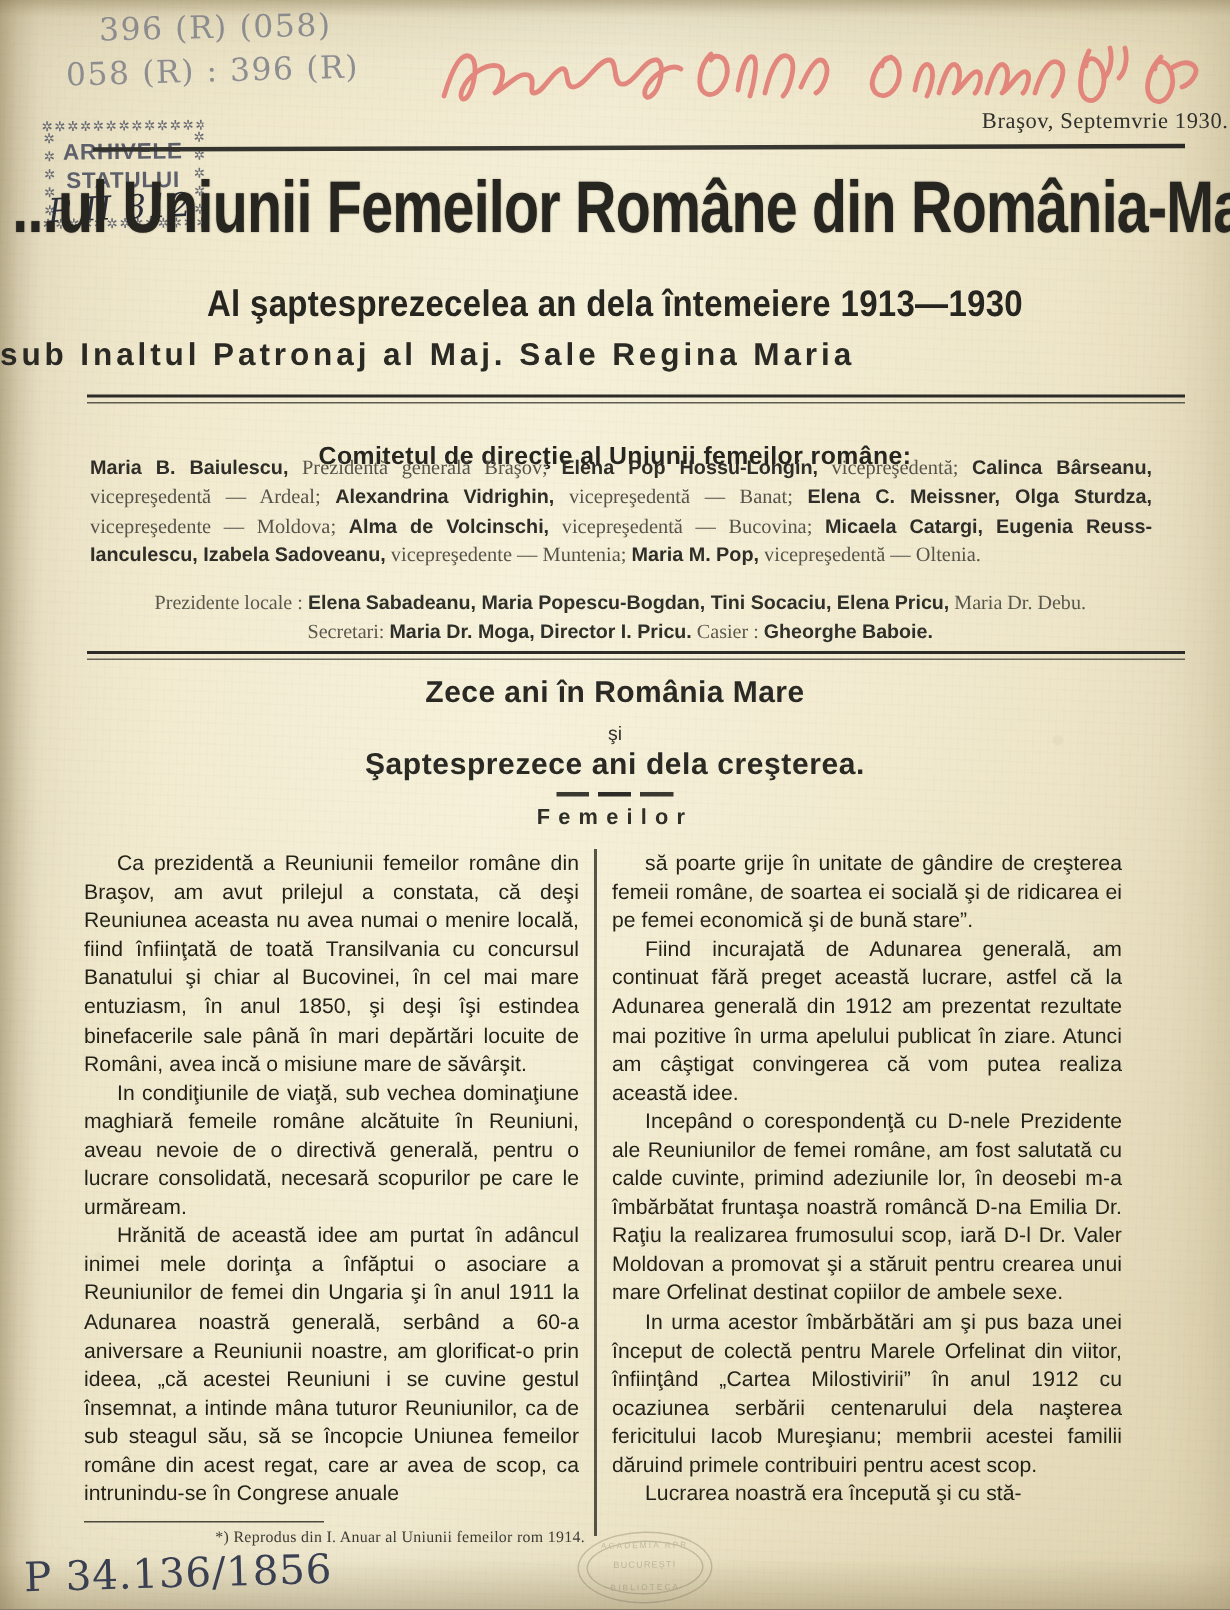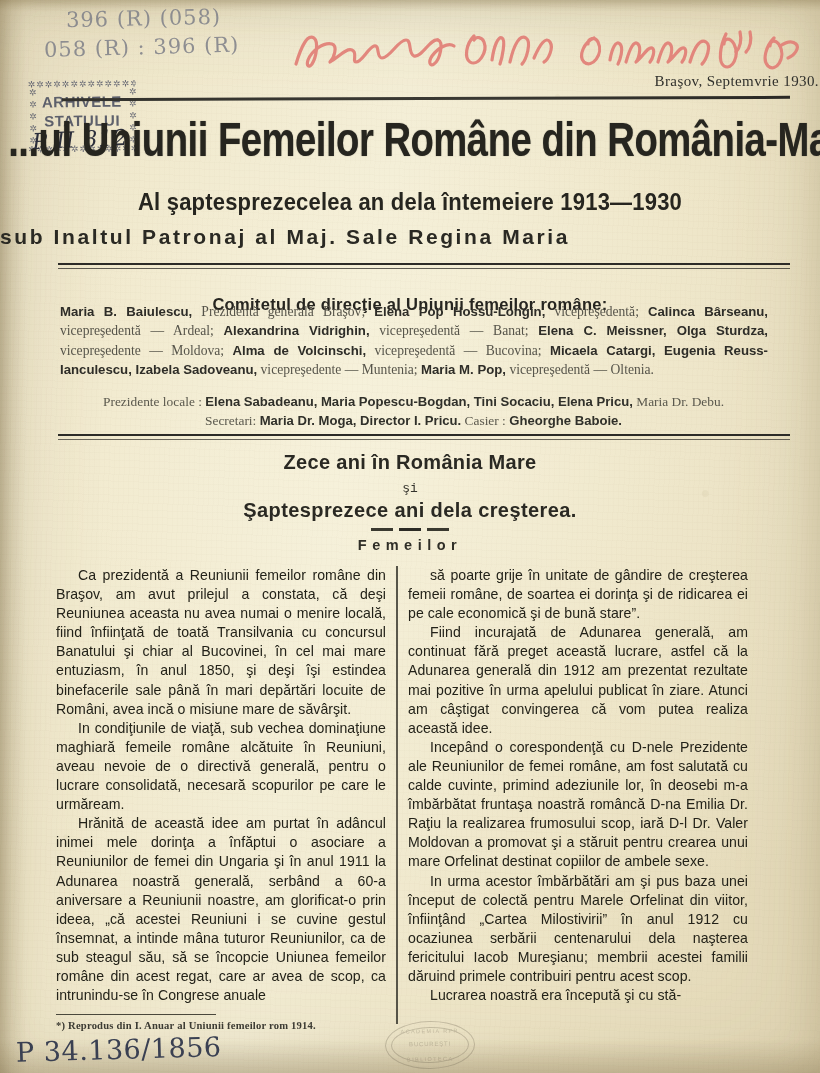--- a/index.html
+++ b/index.html
@@ -223,21 +223,21 @@
     text-align: center;
     font-family: "Liberation Sans", sans-serif;
     font-weight: 700;
     font-size: 20px;
     letter-spacing: .3px;
     color: #2a2923;
   }
   .art-si {
     position: absolute; left: 0; right: 0; top: 481px;
     text-align: center;
-    font-family: Liberation Mono, monospace;
+    font-family: Liberation Sans, sans-serif;
     font-size: 13px;
     color: #34332c;
   }
   .art-h2 {
     position: absolute; left: 0; right: 0; top: 499px;
     text-align: center;
     font-family: "Liberation Sans", sans-serif;
     font-weight: 700;
     font-size: 20px;
     letter-spacing: .4px;
@@ -284,24 +284,23 @@
   
   .fn-rule {
     position: absolute; left: 56px; width: 160px; top: 1014px; height: 1px;
     background: #4a483c;
   }
   .footnote {
     position: absolute; left: 56px; width: 334px; top: 1019px;
     font-family: "Liberation Serif", serif;
     font-size: 10.6px;
     line-height: 13px;
-    text-align: left;
+    text-align: right;
     color: #3c3b33;
     letter-spacing: .2px;
-    font-weight: bold;
   }
 
   
   .bottom-hand {
     position: absolute; left: 16px; top: 1034px;
     font-family: "DejaVu Serif", serif;
     font-size: 27px;
     color: #3a4052;
     letter-spacing: .5px;
     transform: rotate(-1.6deg);
@@ -409,21 +408,21 @@
 
   <div class="col-divider"></div>
 
   <div class="col col-left">
     <p>Ca prezidentă a Reuniunii femeilor române din Braşov, am avut prilejul a constata, că deşi Reuniunea aceasta nu avea numai o menire locală, fiind înfiinţată de toată Transilvania cu concursul Banatului şi chiar al Bucovinei, în cel mai mare entuziasm, în anul 1850, şi deşi îşi estindea binefacerile sale până în mari depărtări locuite de Români, avea incă o misiune mare de săvârşit.</p>
     <p>In condiţiunile de viaţă, sub vechea dominaţiune maghiară femeile române alcătuite în Reuniuni, aveau nevoie de o directivă generală, pentru o lucrare consolidată, necesară scopurilor pe care le urmăream.</p>
     <p>Hrănită de această idee am purtat în adâncul inimei mele dorinţa a înfăptui o asociare a Reuniunilor de femei din Ungaria şi în anul 1911 la Adunarea noastră generală, serbând a 60-a aniversare a Reuniunii noastre, am glorificat-o prin ideea, „că acestei Reuniuni i se cuvine gestul însemnat, a intinde mâna tuturor Reuniunilor, ca de sub steagul său, să se încopcie Uniunea femeilor române din acest regat, care ar avea de scop, ca intrunindu-se în Congrese anuale</p>
   </div>
 
   <div class="col col-right">
-    <p>să poarte grije în unitate de gândire de creşterea femeii române, de soartea ei dorinţa şi de ridicarea ei pe cale economică şi de bună stare”.</p>
+    <p>să poarte grije în unitate de gândire de creşterea femeii române, de soartea ei socială şi de ridicarea ei pe femei economică şi de bună stare”.</p>
     <p>Fiind incurajată de Adunarea generală, am continuat fără preget această lucrare, astfel că la Adunarea generală din 1912 am prezentat rezultate mai pozitive în urma apelului publicat în ziare. Atunci am câştigat convingerea că vom putea realiza această idee.</p>
     <p>Incepând o corespondenţă cu D-nele Prezidente ale Reuniunilor de femei române, am fost salutată cu calde cuvinte, primind adeziunile lor, în deosebi m-a îmbărbătat fruntaşa noastră româncă D-na Emilia Dr. Raţiu la realizarea frumosului scop, iară D-l Dr. Valer Moldovan a promovat şi a stăruit pentru crearea unui mare Orfelinat destinat copiilor de ambele sexe.</p>
     <p>In urma acestor îmbărbătări am şi pus baza unei început de colectă pentru Marele Orfelinat din viitor, înfiinţând „Cartea Milostivirii” în anul 1912 cu ocaziunea serbării centenarului dela naşterea fericitului Iacob Mureşianu; membrii acestei familii dăruind primele contribuiri pentru acest scop.</p>
     <p>Lucrarea noastră era începută şi cu stă-</p>
   </div>
 
   <div class="fn-rule"></div>
   <div class="footnote">*) Reprodus din I. Anuar al Uniunii femeilor rom 1914.</div>
 
   <div class="bottom-hand">P 34.136/1856</div>

